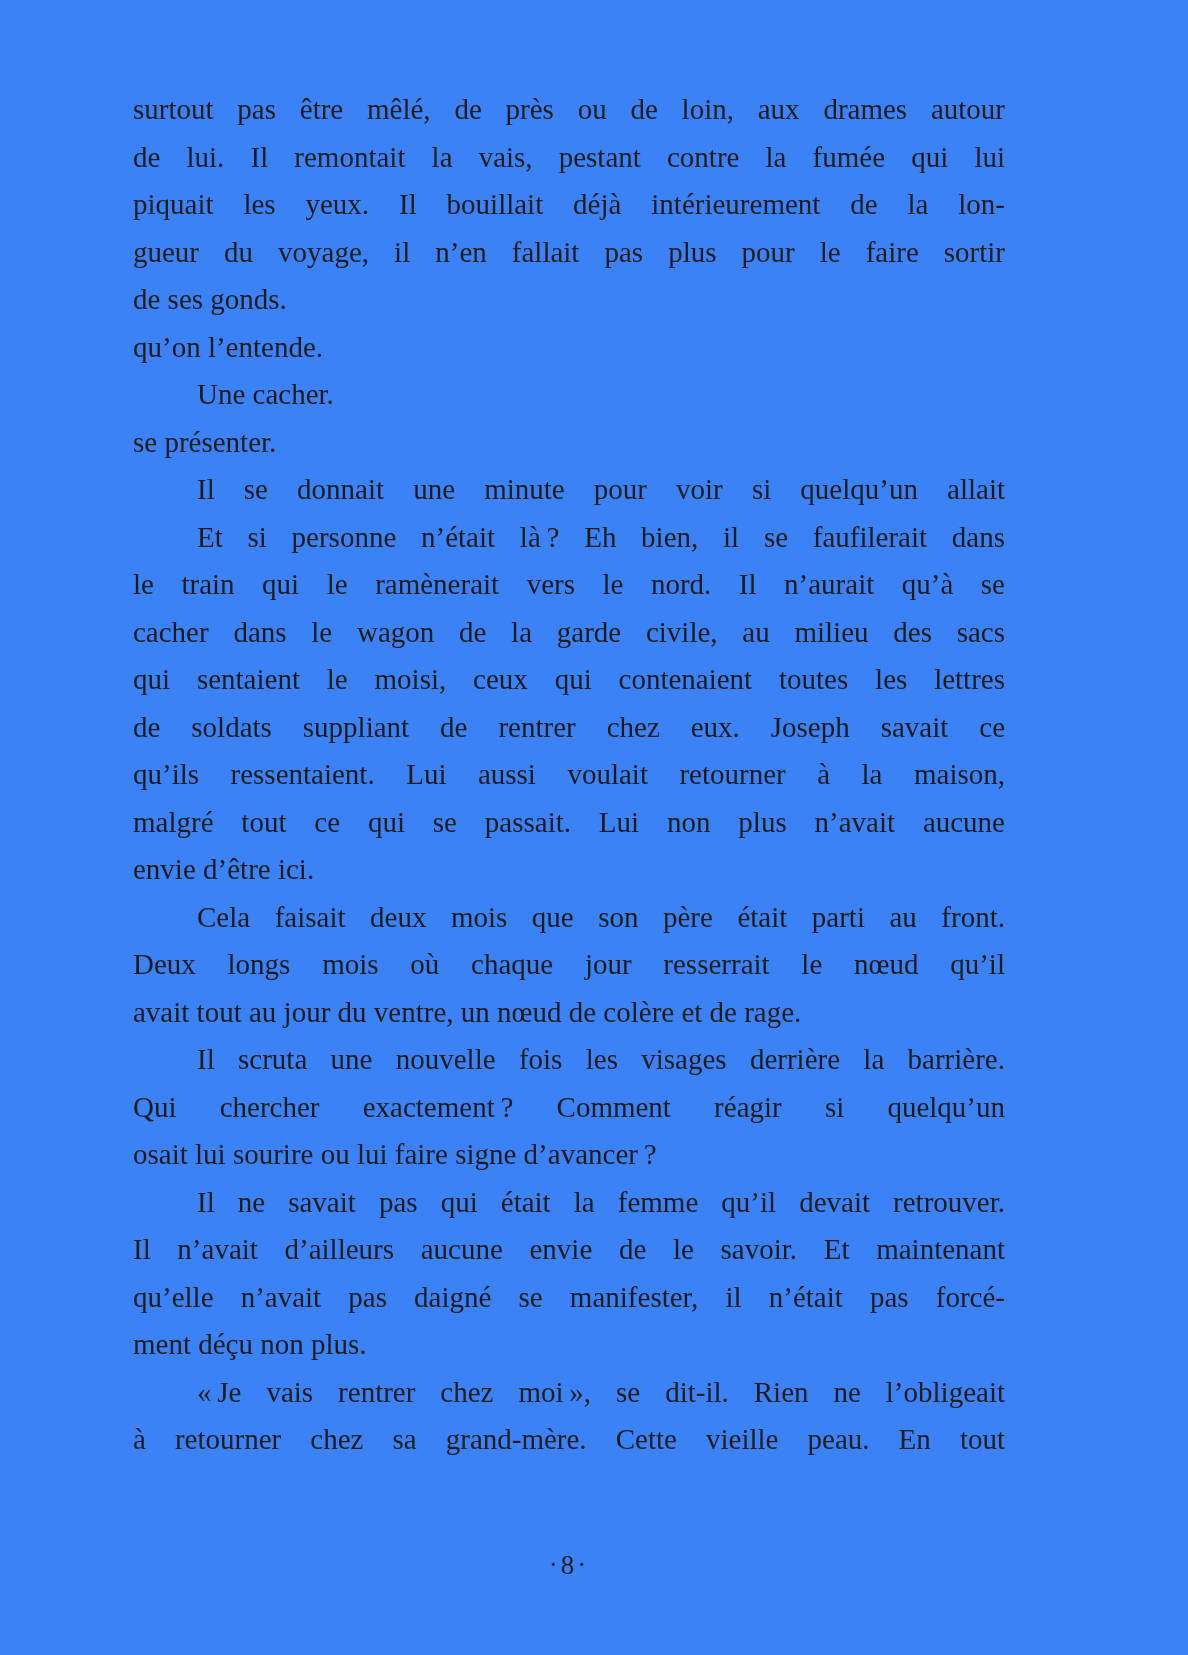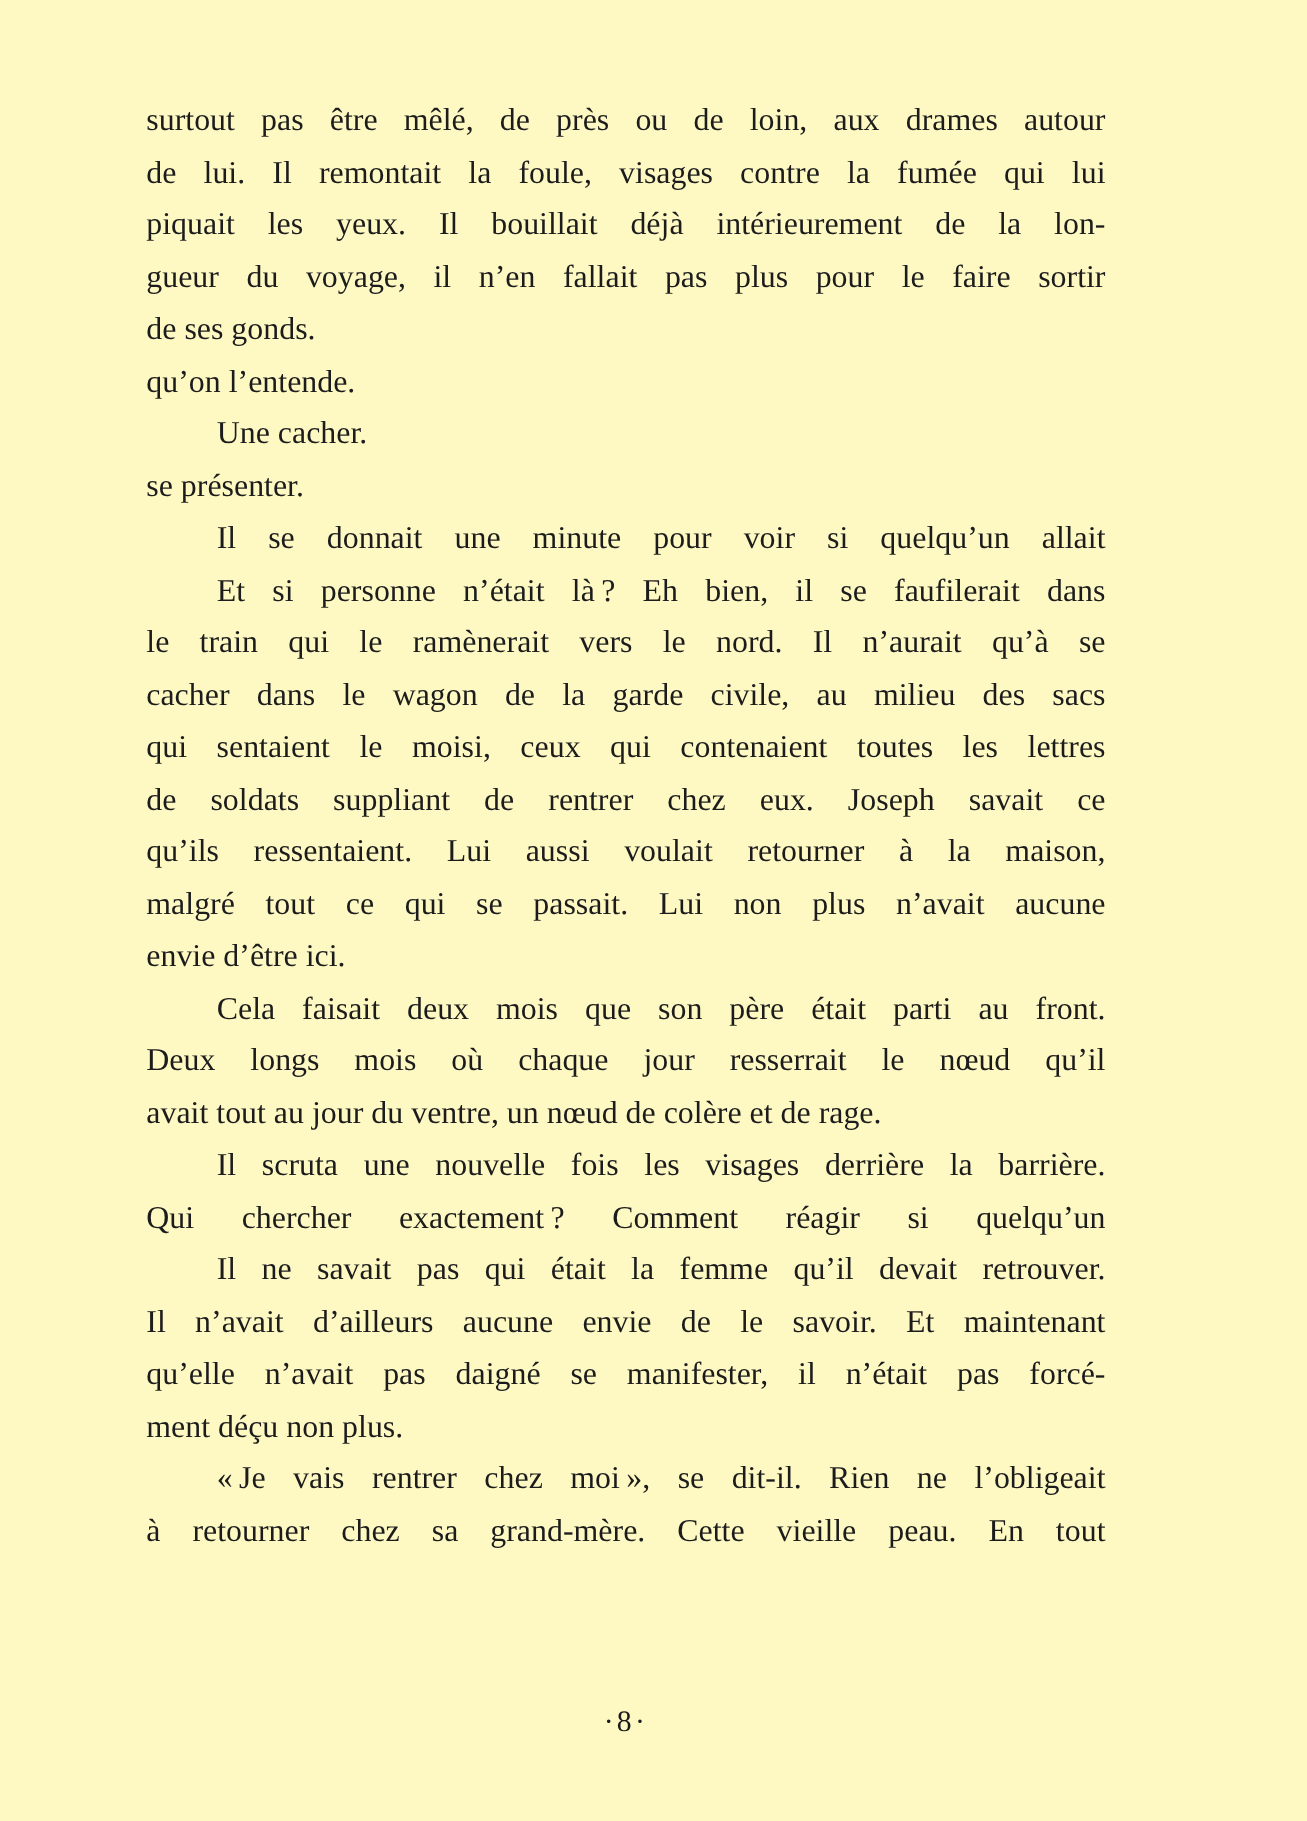--- a/index.html
+++ b/index.html
@@ -4,21 +4,21 @@
 <style>
   html, body {
     margin: 0;
     padding: 0;
     background: #ffffff;
   }
   .book-page {
     position: relative;
     width: 1188px;
     height: 1655px;
-    background: #fef9c3;
+    background: #3b82f6;
     font-family: "Liberation Serif", "DejaVu Serif", serif;
     color: #1c1c1c;
     overflow: hidden;
   }
   .text-block {
     position: absolute;
     left: 133px;
     top: 86px;
     width: 872px;
     font-size: 29px;
@@ -45,41 +45,42 @@
     letter-spacing: 3px;
     color: #1c1c1c;
   }
 </style>
 </head>
 <body>
 
 <div class="book-page">
   <div class="text-block">
       <div class="line">surtout pas être mêlé, de près ou de loin, aux drames autour</div>
-      <div class="line">de lui. Il remontait la foule, visages contre la fumée qui lui</div>
+      <div class="line">de lui. Il remontait la vais, pestant contre la fumée qui lui</div>
       <div class="line">piquait les yeux. Il bouillait déjà intérieurement de la lon-</div>
       <div class="line">gueur du voyage, il n’en fallait pas plus pour le faire sortir</div>
       <div class="line para-end">de ses gonds.</div>
       <div class="line para-end">qu’on l’entende.</div>
       <div class="line indent para-end">Une cacher.</div>
       <div class="line para-end">se présenter.</div>
       <div class="line indent">Il se donnait une minute pour voir si quelqu’un allait</div>
       <div class="line indent">Et si personne n’était là ? Eh bien, il se faufilerait dans</div>
       <div class="line">le train qui le ramènerait vers le nord. Il n’aurait qu’à se</div>
       <div class="line">cacher dans le wagon de la garde civile, au milieu des sacs</div>
       <div class="line">qui sentaient le moisi, ceux qui contenaient toutes les lettres</div>
       <div class="line">de soldats suppliant de rentrer chez eux. Joseph savait ce</div>
       <div class="line">qu’ils ressentaient. Lui aussi voulait retourner à la maison,</div>
       <div class="line">malgré tout ce qui se passait. Lui non plus n’avait aucune</div>
       <div class="line para-end">envie d’être ici.</div>
       <div class="line indent">Cela faisait deux mois que son père était parti au front.</div>
       <div class="line">Deux longs mois où chaque jour resserrait le nœud qu’il</div>
       <div class="line para-end">avait tout au jour du ventre, un nœud de colère et de rage.</div>
       <div class="line indent">Il scruta une nouvelle fois les visages derrière la barrière.</div>
       <div class="line">Qui chercher exactement ? Comment réagir si quelqu’un</div>
+      <div class="line para-end">osait lui sourire ou lui faire signe d’avancer ?</div>
       <div class="line indent">Il ne savait pas qui était la femme qu’il devait retrouver.</div>
       <div class="line">Il n’avait d’ailleurs aucune envie de le savoir. Et maintenant</div>
       <div class="line">qu’elle n’avait pas daigné se manifester, il n’était pas forcé-</div>
       <div class="line para-end">ment déçu non plus.</div>
       <div class="line indent">« Je vais rentrer chez moi », se dit-il. Rien ne l’obligeait</div>
       <div class="line">à retourner chez sa grand-mère. Cette vieille peau. En tout</div>
     </div>
   <div class="page-number">·8·</div>
 </div>
 

